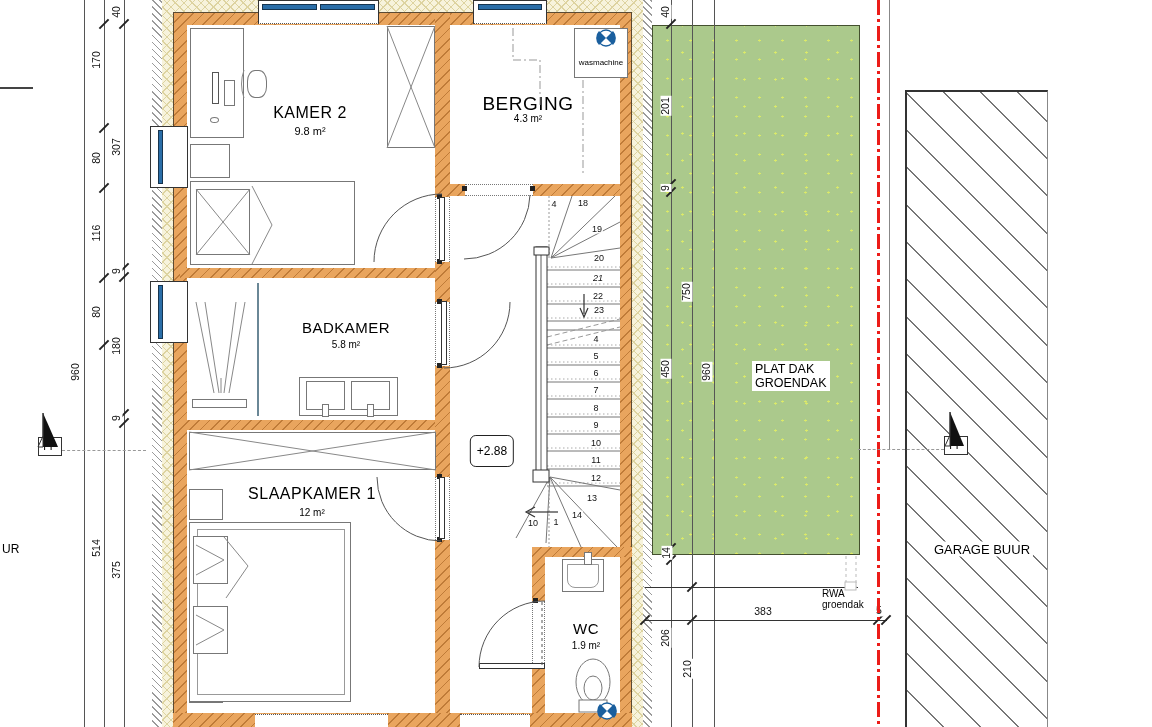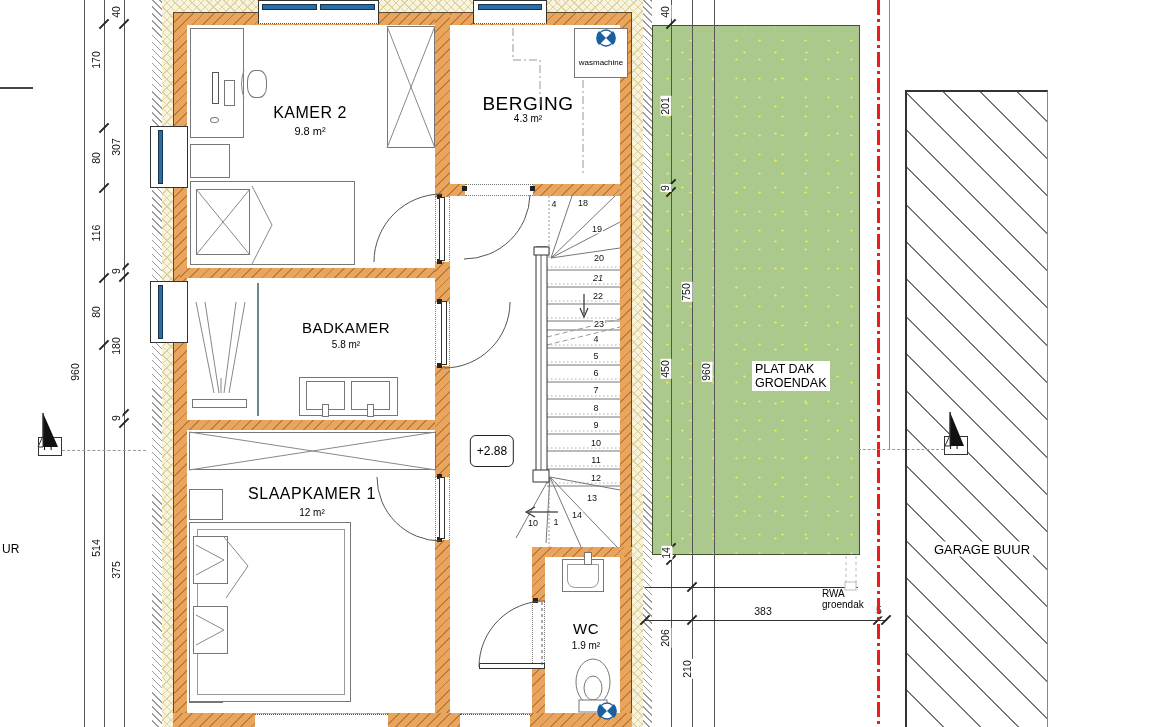--- a/index.html
+++ b/index.html
@@ -347,21 +347,21 @@
       <path d="M950 412 L950 435 L945 446 L950 446 Z" fill="none" stroke="#333" stroke-width="1"></path>
     </g>
   </svg>
 
   <div class="abs stepnum" style="left:554px;top:204px;">4</div>
   <div class="abs stepnum" style="left:583px;top:203px;">18</div>
   <div class="abs stepnum" style="left:597px;top:229px;">19</div>
   <div class="abs stepnum" style="left:599px;top:258px;">20</div>
   <div class="abs stepnum" style="left:598px;top:278px;font-style:italic;">21</div>
   <div class="abs stepnum" style="left:598px;top:296px;">22</div>
-  <div class="abs stepnum" style="left:599px;top:324px;">23</div>
+  <div class="abs stepnum" style="left:599px;top:310px;">23</div>
   <div class="abs stepnum" style="left:596px;top:339px;">4</div>
   <div class="abs stepnum" style="left:596px;top:356px;">5</div>
   <div class="abs stepnum" style="left:596px;top:373px;">6</div>
   <div class="abs stepnum" style="left:596px;top:390px;">7</div>
   <div class="abs stepnum" style="left:596px;top:408px;">8</div>
   <div class="abs stepnum" style="left:596px;top:425px;">9</div>
   <div class="abs stepnum" style="left:596px;top:443px;">10</div>
   <div class="abs stepnum" style="left:596px;top:460px;">11</div>
   <div class="abs stepnum" style="left:596px;top:478px;">12</div>
   <div class="abs stepnum" style="left:592px;top:498px;">13</div>

